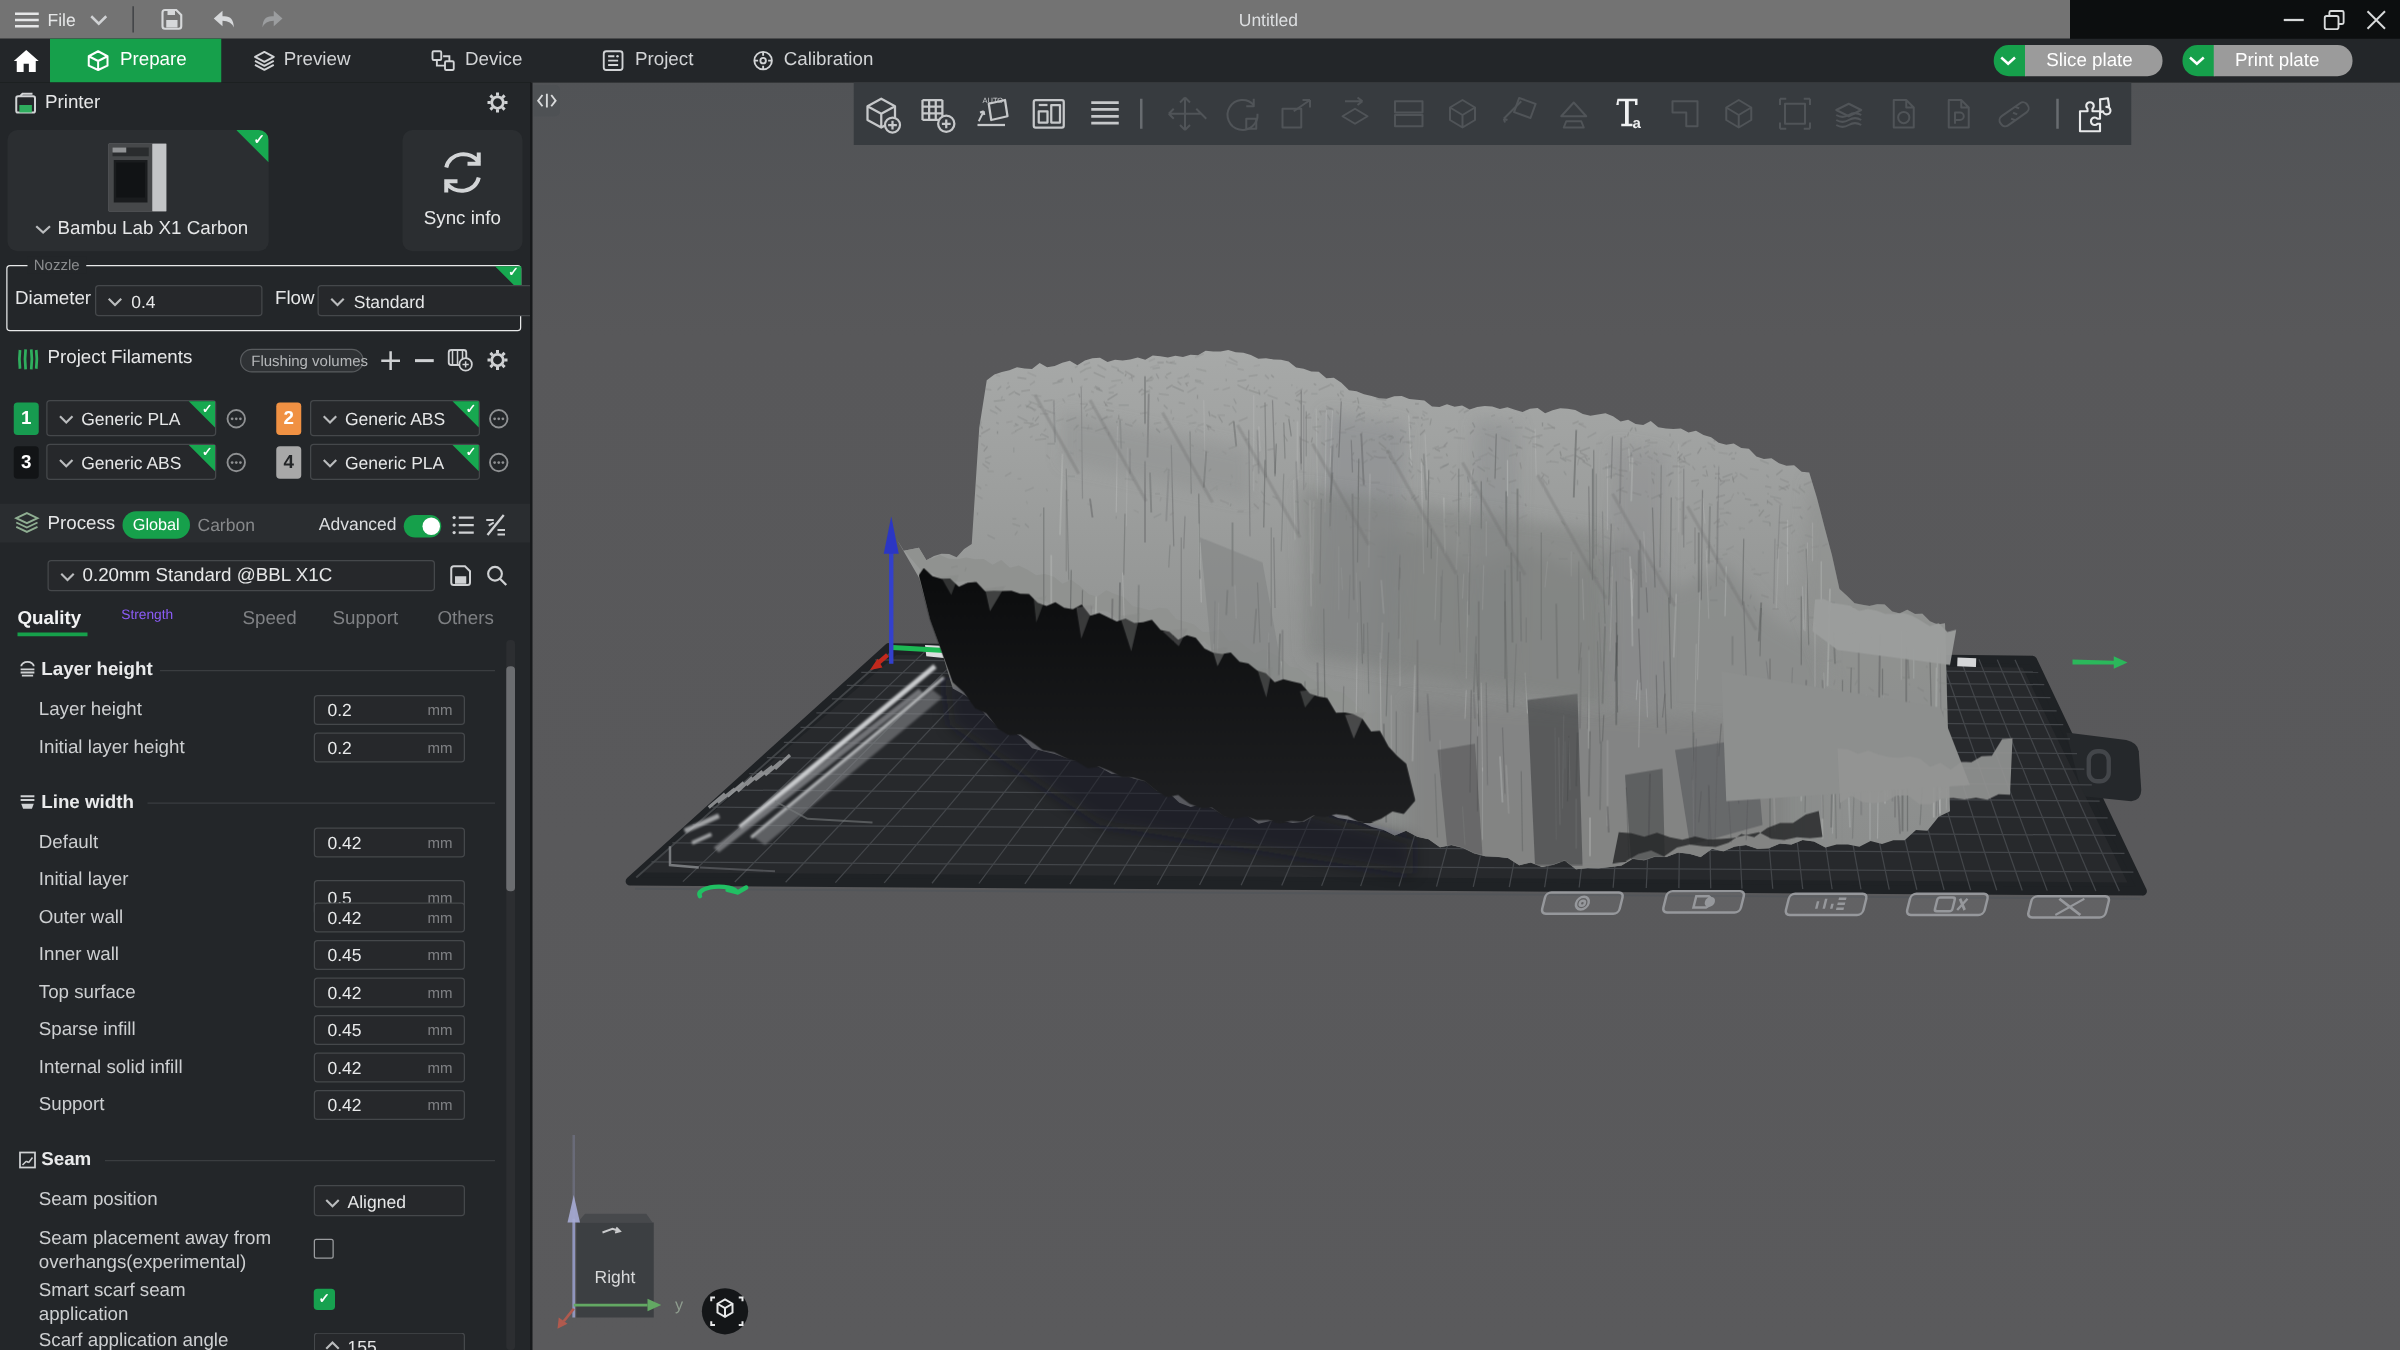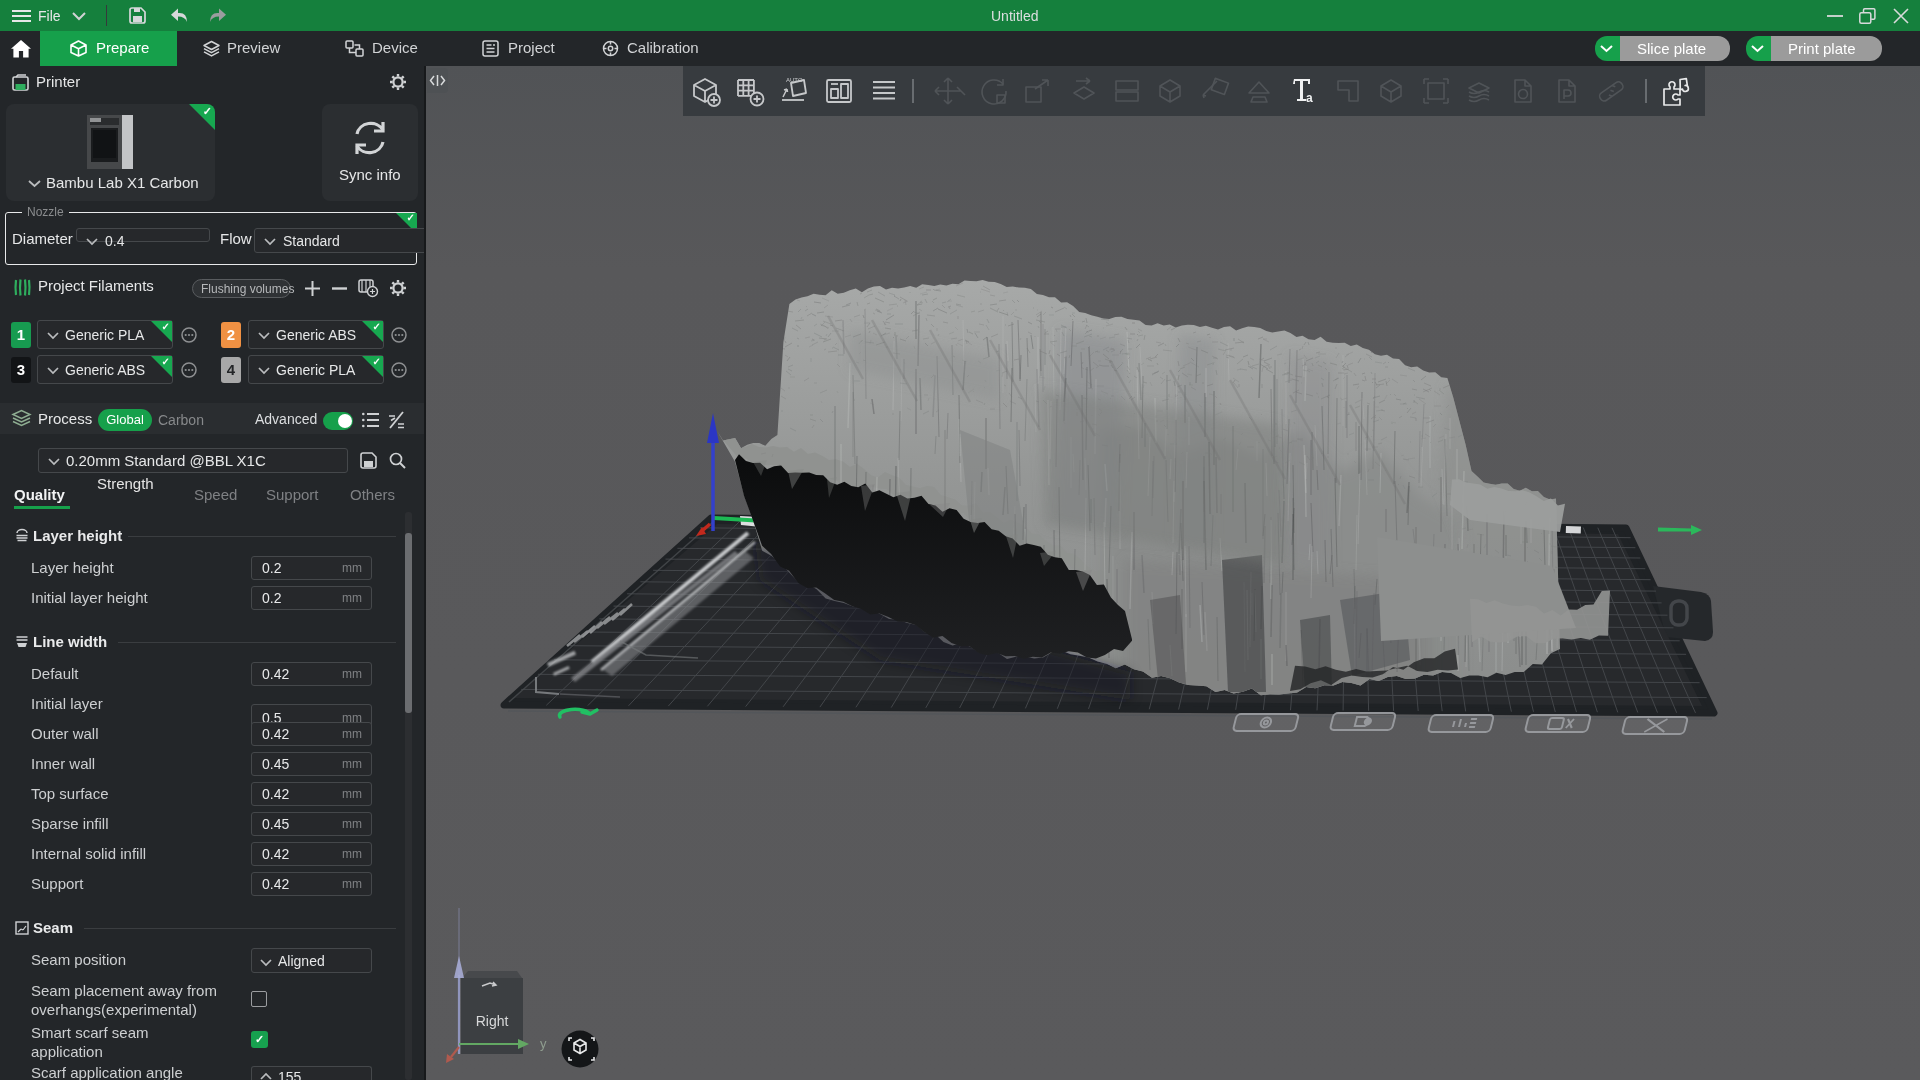--- a/index.html
+++ b/index.html
@@ -1,18 +1,18 @@
 <!DOCTYPE html>
 <html><head><meta charset="utf-8"><style>
 *{margin:0;padding:0;box-sizing:border-box}
 html,body{width:1920px;height:1080px;overflow:hidden;background:#0c0e0f}
 body{font-family:"Liberation Sans",sans-serif;-webkit-font-smoothing:antialiased}
 #app{position:relative;width:1920px;height:1080px}
 .abs{position:absolute}
-#titlebar{position:absolute;left:0;top:0;width:1920px;height:31px;background:#15803d;color:#e6e7e8}
+#titlebar{position:absolute;left:0;top:0;width:1656px;height:31px;background:#737373;color:#e6e7e8}
 #tabbar{position:absolute;left:0;top:31px;width:1920px;height:35px;background:#232629}
 #sidebar{position:absolute;left:0;top:66px;width:425px;height:1014px;background:#232629;color:#e6e7e8;overflow:hidden}
 #viewport{position:absolute;left:425px;top:66px;width:1495px;height:1014px;background:linear-gradient(#515356,#58585a 20%,#5a5a5c)}
 .t{position:absolute;white-space:nowrap}
 .lbl{color:#cdcfd1;font-size:15px}
 .inbox{position:absolute;background:#26282b;border:1px solid #45484b;border-radius:3px}
 .inbox .v{position:absolute;left:10px;top:50%;transform:translateY(-50%);font-size:14px;color:#e9eaeb}
 .inbox .u{position:absolute;right:9px;top:50%;transform:translateY(-50%);font-size:12px;color:#7f8184}
 .sect{position:absolute;font-size:15px;font-weight:bold;color:#e9eaeb}
 .sline{position:absolute;height:1px;background:#3a3d40}
@@ -142,21 +142,21 @@
           <path d="M7,36 v-9 h9" fill="none" stroke="#d2d4d6" stroke-width="3.2"></path>
         </svg>
  <span class="t" style="left:17px;top:62px;font-size:15px">Sync info</span>
 </div>
 
 <div class="abs" style="left:5px;top:146px;width:412px;height:53px;border:1px solid #e8e9ea;border-radius:3px"></div>
 <span class="t" style="left:22px;top:139px;font-size:12px;color:#8b8d8f;background:#232629;padding:0 5px">Nozzle</span>
 <div class="cornerS" style="right:8px;top:147px"></div>
       <span class="ck" style="right:10px;top:146px;font-size:10px">✓</span>
 <span class="t" style="left:12px;top:164px;font-size:15px">Diameter</span>
-<div class="inbox" style="left:76px;top:162px;width:134px;height:14px">
+<div class="inbox" style="left:76px;top:162px;width:134px;height:25px">
  <svg class="ic" style="left:9px;top:9px" width="12" height="8">
           <path d="M1,1 L6,6 L11,1" stroke="#babcbe" stroke-width="1.7" fill="none"></path>
         </svg>
  <span class="t" style="left:28px;top:4px;font-size:14px">0.4</span>
 </div>
 <span class="t" style="left:220px;top:164px;font-size:15px">Flow</span>
 <div class="inbox" style="left:254px;top:162px;width:179px;height:25px">
  <svg class="ic" style="left:9px;top:9px" width="12" height="8">
           <path d="M1,1 L6,6 L11,1" stroke="#babcbe" stroke-width="1.7" fill="none"></path>
         </svg>
@@ -282,21 +282,21 @@
         <path d="M1,3 q0,-2 2,-2 h9 l4,4 v9 q0,2 -2,2 h-11 q-2,0 -2,-2 z" fill="none" stroke="#cfd1d3" stroke-width="1.6"></path>
         <rect x="4" y="9" width="9" height="6" fill="#cfd1d3"></rect>
       </svg>
 <svg class="ic" style="left:389px;top:386px" width="17" height="17">
         <circle cx="7" cy="7" r="5.5" fill="none" stroke="#cfd1d3" stroke-width="1.7"></circle>
         <path d="M11,11 L16,16" stroke="#cfd1d3" stroke-width="1.9"></path>
       </svg>
 
 <span class="t" style="left:14px;top:420px;font-size:15px;font-weight:bold;color:#f2f3f4">Quality</span>
 <div class="abs" style="left:14px;top:440px;width:56px;height:3px;background:#16a04b"></div>
-<span class="t" style="left:97px;top:409px;font-size:15px;color:#e5e5e5">Strength</span>
+<span class="t" style="left:97px;top:420px;font-size:11px;color:#8b5cf6">Strength</span>
 <span class="t" style="left:194px;top:420px;font-size:15px;color:#7f8184">Speed</span>
 <span class="t" style="left:266px;top:420px;font-size:15px;color:#7f8184">Support</span>
 <span class="t" style="left:350px;top:420px;font-size:15px;color:#7f8184">Others</span>
 
 <svg class="ic" style="left:15px;top:463px" width="14" height="13">
         <path d="M2,4 a5,3.5 0 0 1 10,0 M1.5,6.5 h11 M1.5,9 h11 M2.5,11.5 h9" stroke="#cfd1d3" stroke-width="1.5" fill="none"></path>
       </svg>
 <span class="sect" style="left:33px;top:461px">Layer height</span>
 <div class="sline" style="left:128px;top:470px;width:268px"></div>
 <span class="t lbl" style="left:31px;top:493px">Layer height</span>

